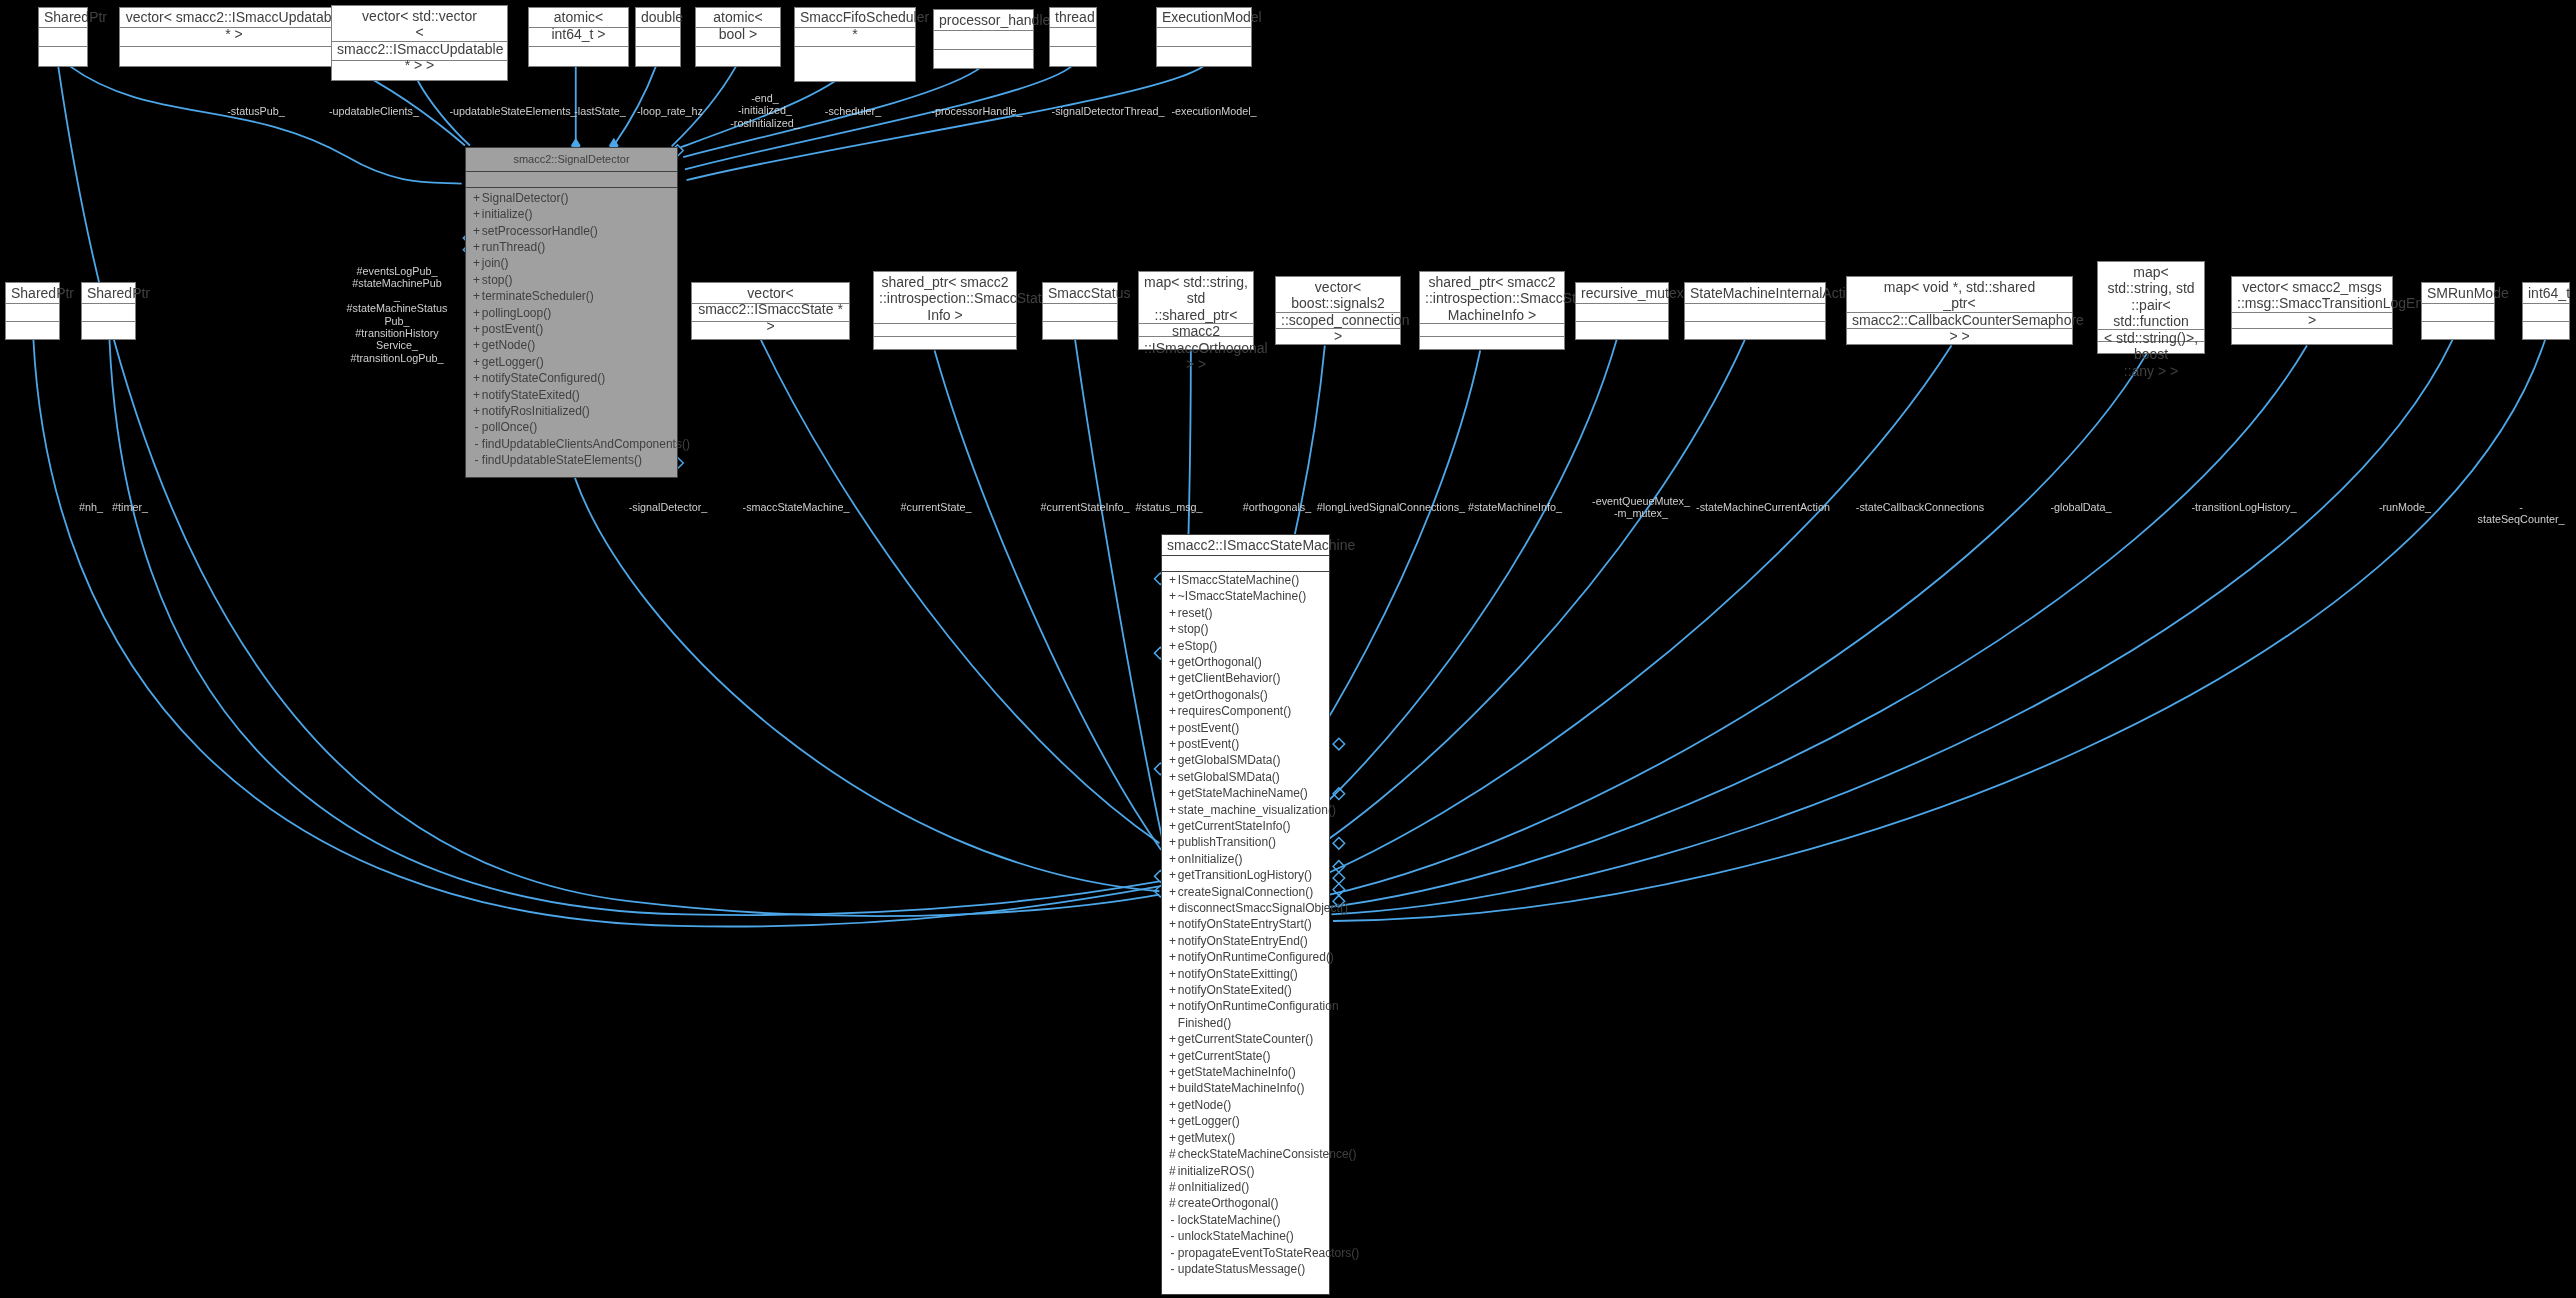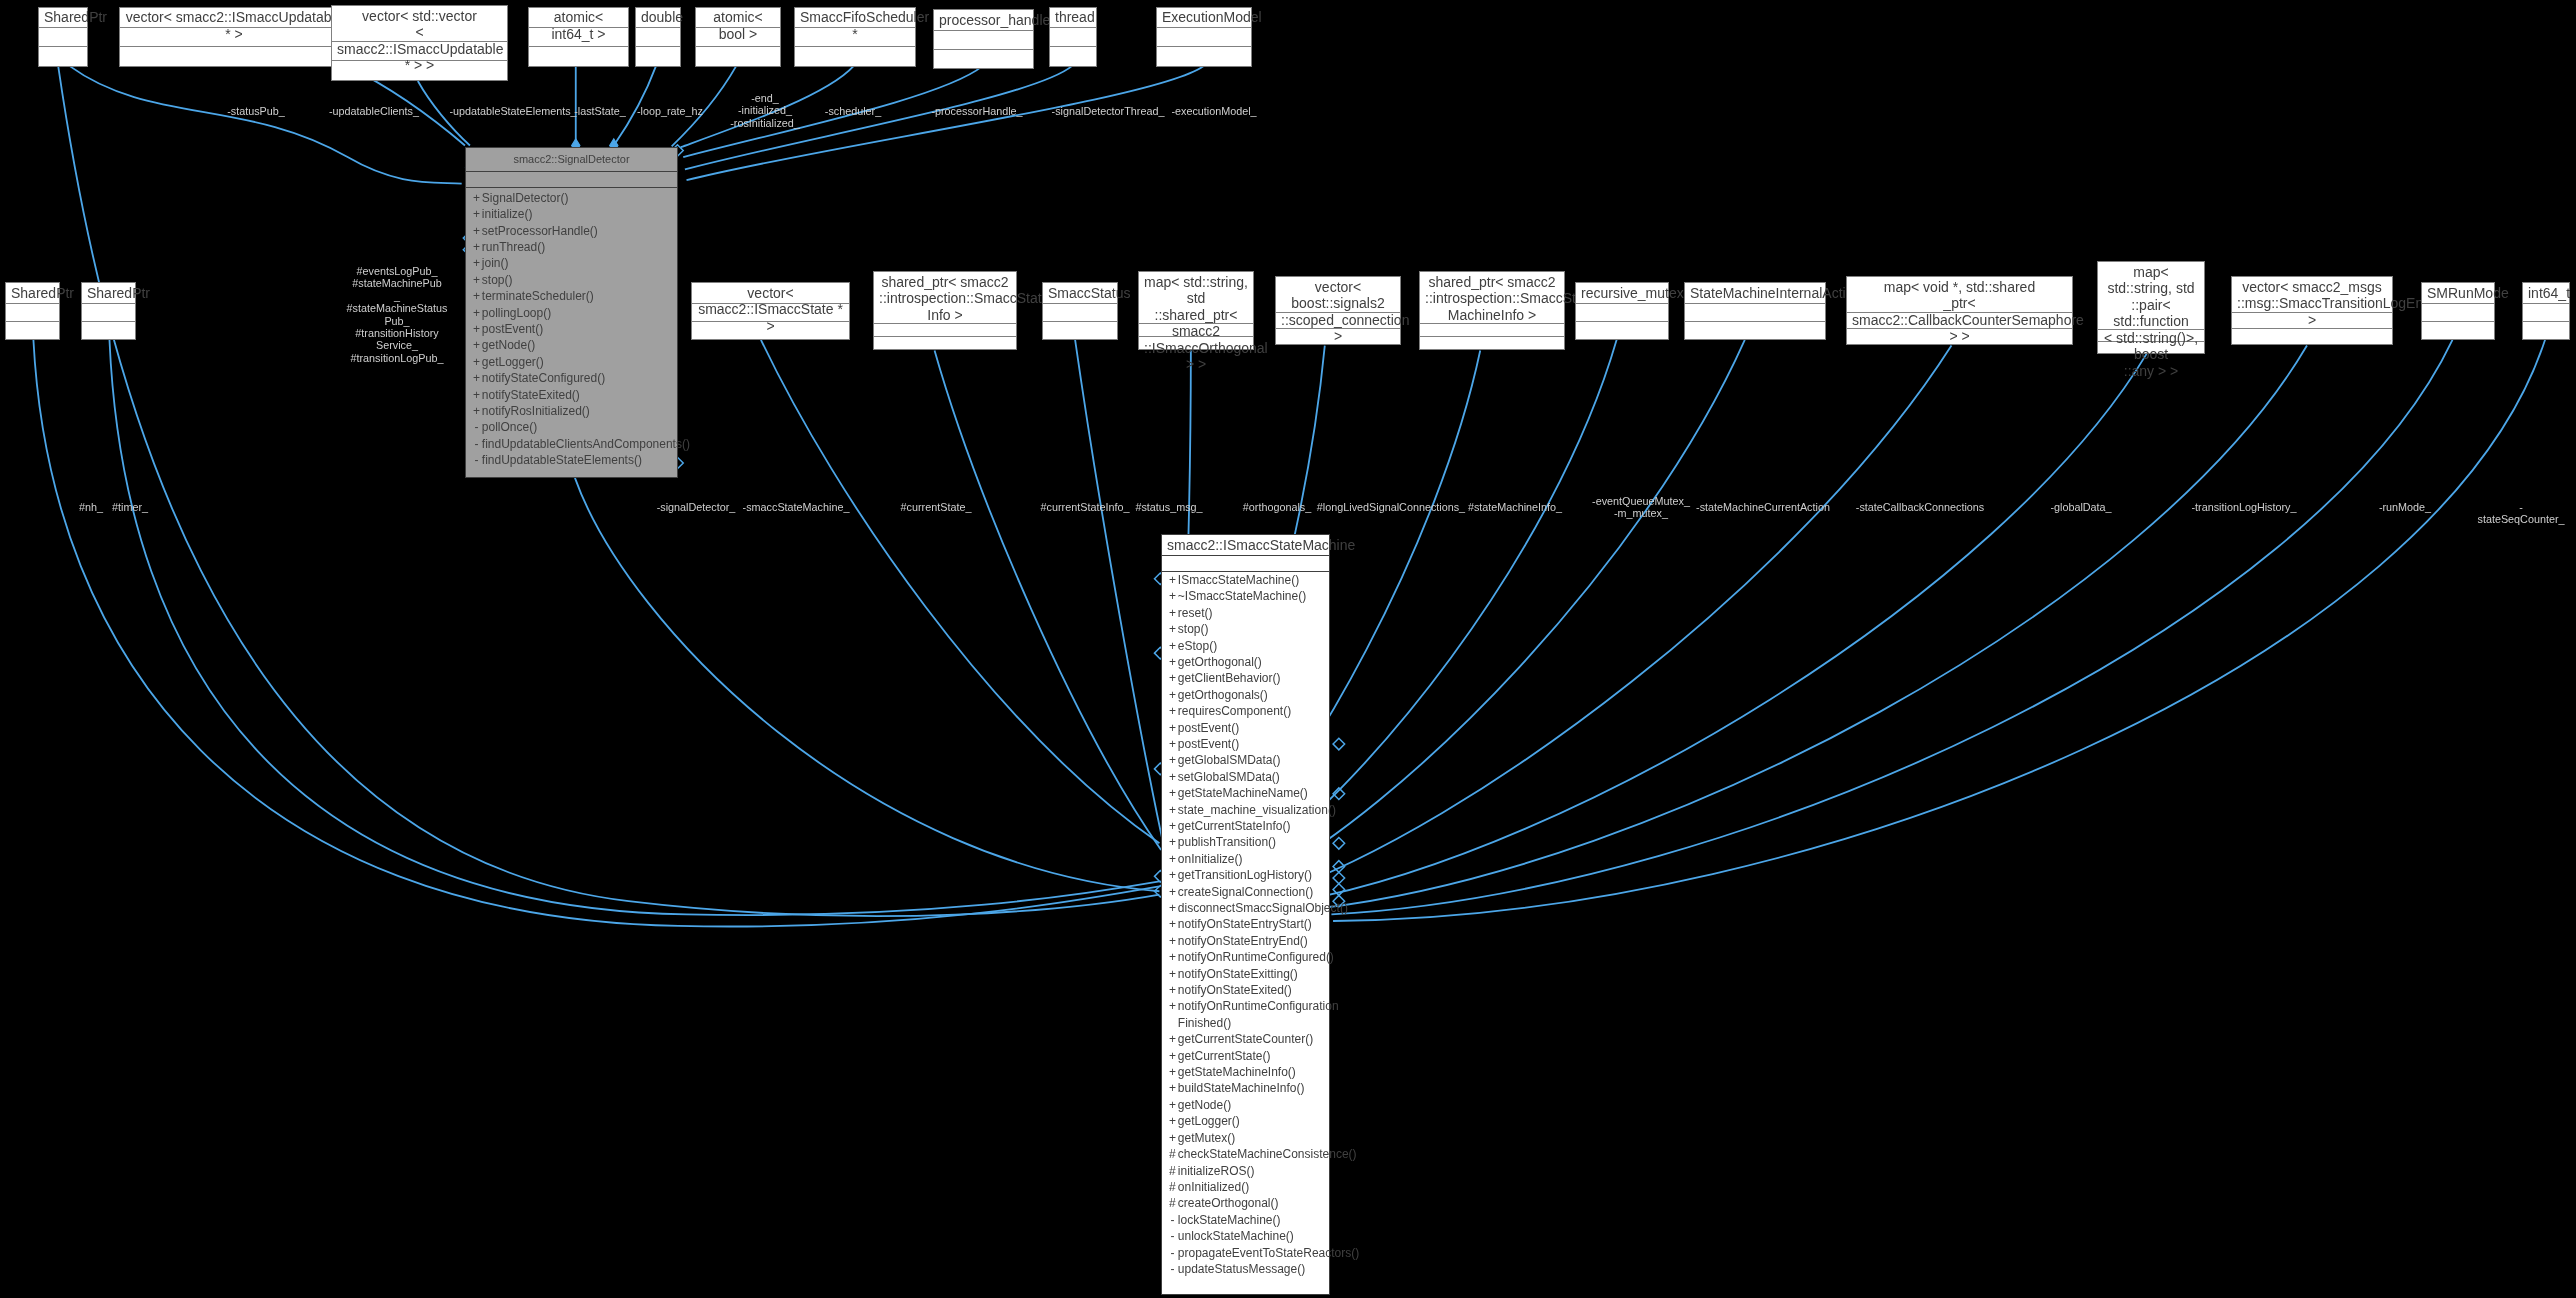--- a/index.html
+++ b/index.html
@@ -209,21 +209,21 @@
       <div class="node" style="left: 635px; top: 6.6px; width: 46px; height: 60px;">
         <div class="title" style="height: 20.7px;">double</div>
         <div class="compart" style="height: 19px;"></div>
         <div class="compart last" style="height: 18px;"></div>
       </div>
       <div class="node" style="left: 695px; top: 6.6px; width: 86px; height: 60px;">
         <div class="title" style="height: 20.7px;">atomic&lt; bool &gt;</div>
         <div class="compart" style="height: 19px;"></div>
         <div class="compart last" style="height: 18px;"></div>
       </div>
-      <div class="node" style="left: 794px; top: 6.6px; width: 122px; height: 60px;">
+      <div class="node" style="left: 794px; top: 6.6px; width: 122px; height: 75px;">
         <div class="title" style="height: 20.7px;">SmaccFifoScheduler *</div>
         <div class="compart" style="height: 19px;"></div>
         <div class="compart last" style="height: 18px;"></div>
       </div>
       <div class="node" style="left: 933px; top: 9px; width: 101px; height: 60px;">
         <div class="title" style="height: 20.7px;">processor_handle</div>
         <div class="compart" style="height: 19px;"></div>
         <div class="compart last" style="height: 18px;"></div>
       </div>
       <div class="node" style="left: 1049px; top: 6.6px; width: 48px; height: 60px;">
@@ -592,21 +592,21 @@
       <div class="elabel multi" style="left: 397px; top: 265px;">#eventsLogPub_
 #stateMachinePub
 _
 #stateMachineStatus
 Pub_
 #transitionHistory
 Service_
 #transitionLogPub_</div>
       <div class="elabel" style="left: 91px; top: 501px;">#nh_</div>
       <div class="elabel" style="left: 130px; top: 501px;">#timer_</div>
-      <div class="elabel" style="left: 696px; top: 501px;">-signalDetector_</div>
+      <div class="elabel" style="left: 668px; top: 501px;">-signalDetector_</div>
       <div class="elabel" style="left: 796px; top: 501px;">-smaccStateMachine_</div>
       <div class="elabel" style="left: 936px; top: 501px;">#currentState_</div>
       <div class="elabel" style="left: 1085px; top: 501px;">#currentStateInfo_</div>
       <div class="elabel" style="left: 1169px; top: 501px;">#status_msg_</div>
       <div class="elabel" style="left: 1250px; top: 501px; margin-left: 27px;">#orthogonals_</div>
       <div class="elabel" style="left: 1391px; top: 501px;">#longLivedSignalConnections_</div>
       <div class="elabel" style="left: 1515px; top: 501px;">#stateMachineInfo_</div>
       <div class="elabel multi" style="left: 1641px; top: 495px;">-eventQueueMutex_
 -m_mutex_</div>
       <div class="elabel" style="left: 1763px; top: 501px;">-stateMachineCurrentAction</div>

